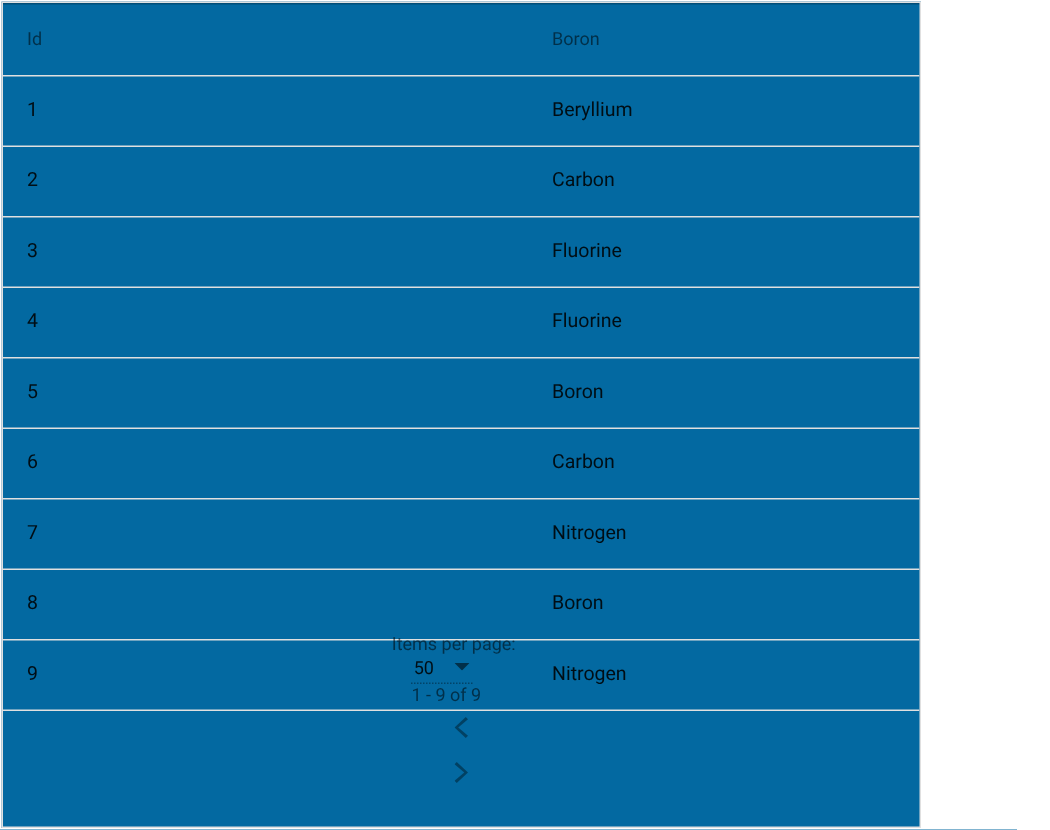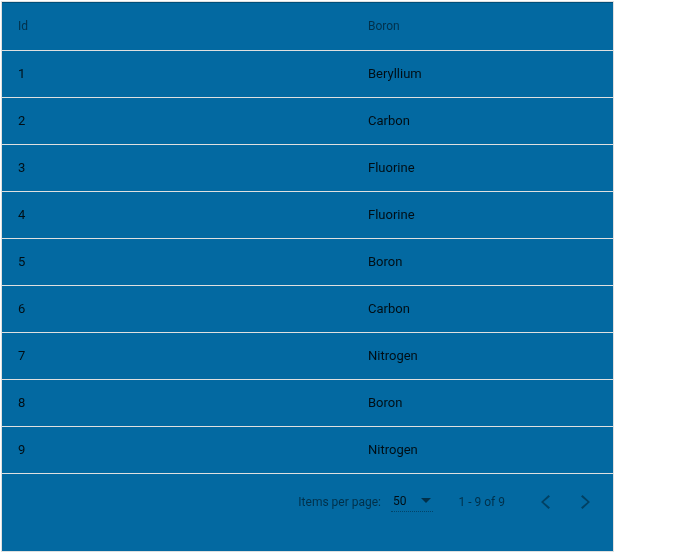--- a/index.html
+++ b/index.html
@@ -50,20 +50,21 @@
     }
     th.col-id, td.col-id { width: 350px; }
     .paginator {
       display: flex;
       align-items: center;
       justify-content: flex-end;
       padding: 0 8px;
       height: 56px;
       font-size: 12px;
       color: rgba(0,0,0,0.54);
+      flex-direction: column;
     }
     .paginator .label { margin-right: 10px; }
     .page-size {
       display: flex;
       align-items: center;
       border-bottom: 1px dotted rgba(0,0,0,0.35);
       padding: 2px 2px 3px 2px;
       margin-right: 26px;
       cursor: pointer;
     }

